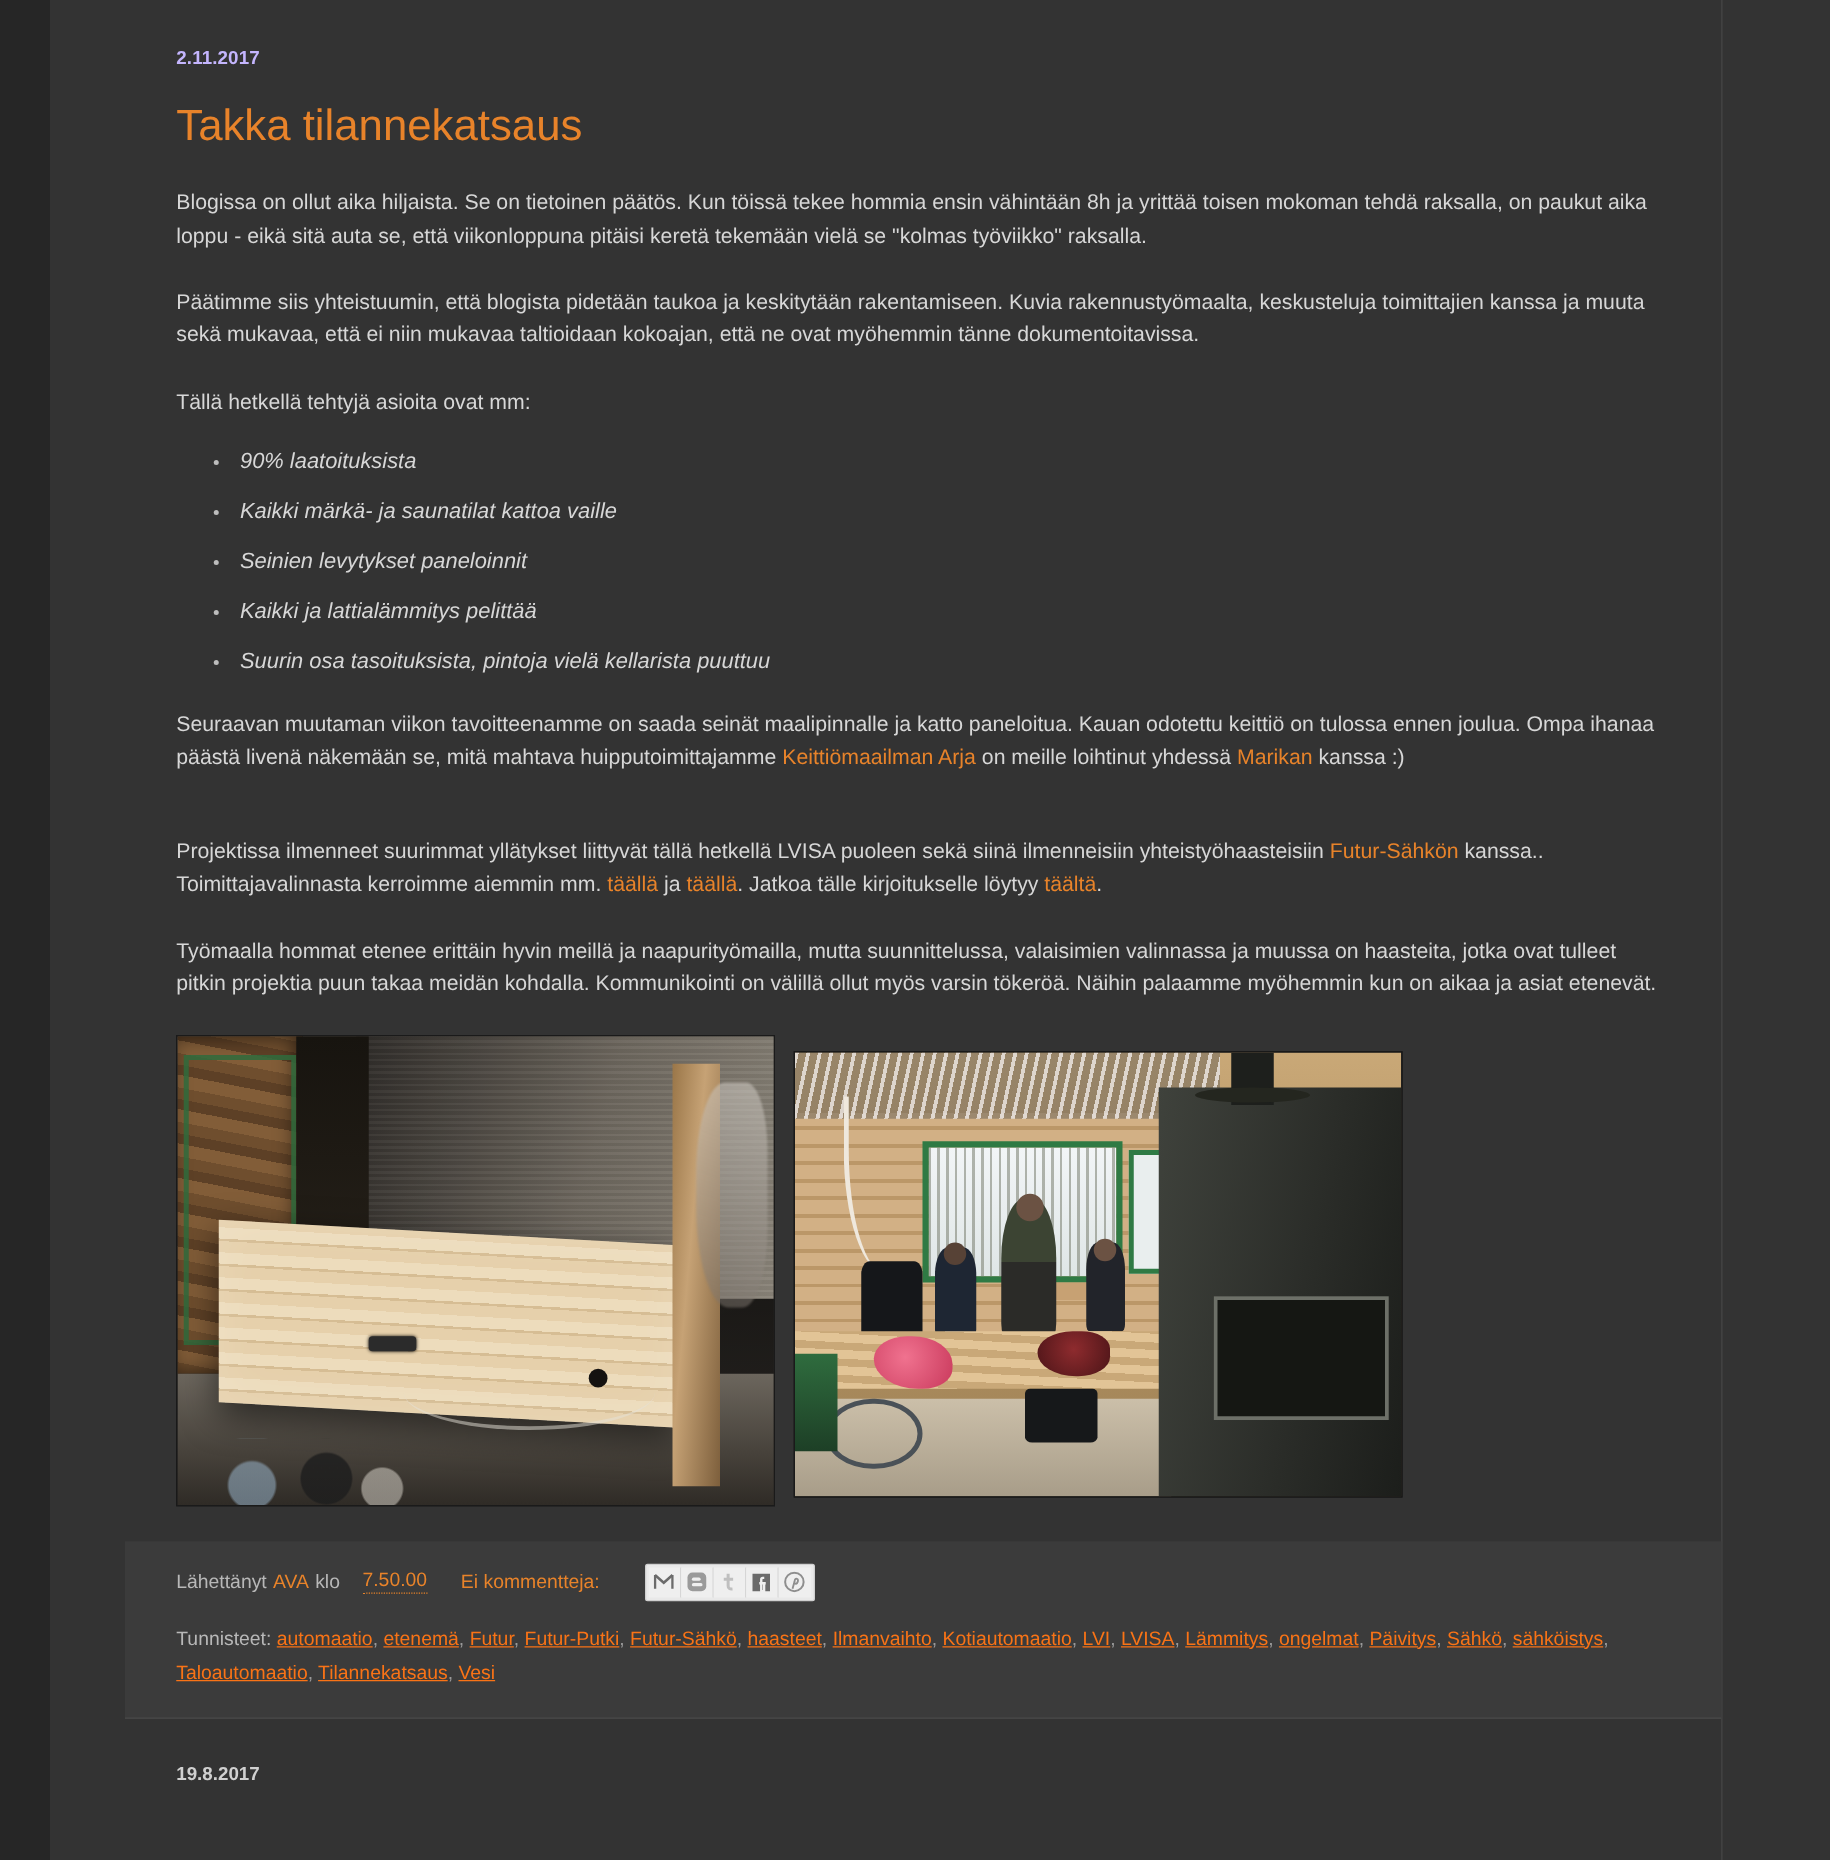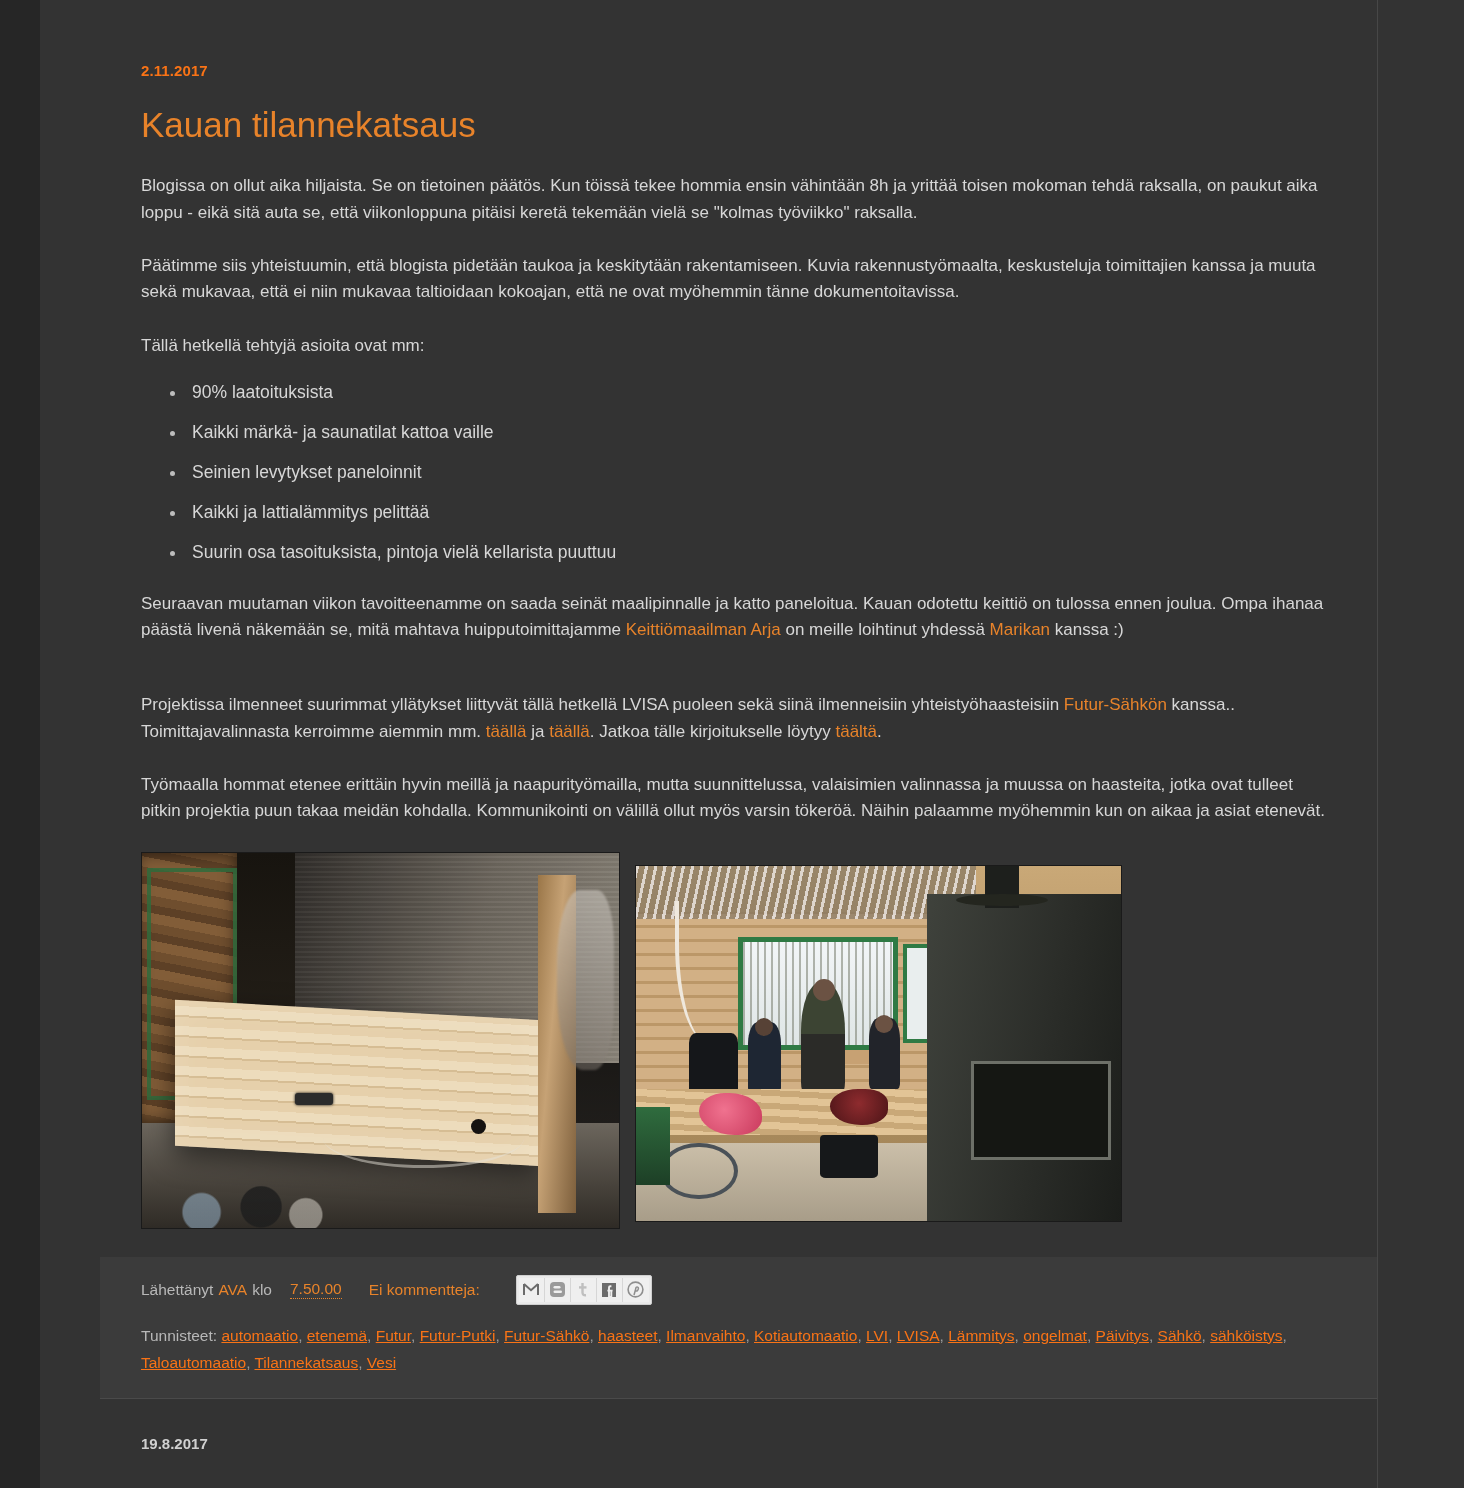--- a/index.html
+++ b/index.html
@@ -43,24 +43,23 @@
   
   .post-wrap {
     position: absolute;
     left: 60px;
     top: 0;
     width: 1277px;
   }
   .post-date {
     font-size: 15px;
     font-weight: bold;
-    color: #f97316;
-    padding: 22px 0 0 41px;
+    color: #c4b5fd;
+    padding: 38px 0 0 41px;
     letter-spacing: 0.1px;
-    margin-top: 40px;
   }
   .post-title {
     margin: 26px 0 0 0;
     padding-left: 41px;
     font-size: 35px;
     font-weight: normal;
     color: #e8832a;
     line-height: 1.15;
   }
 
@@ -83,20 +82,21 @@
     margin: 0 0 24px 0;
     padding-left: 45px;
     list-style: disc;
   }
   .post-body ul li {
     font-size: 17.5px;
     line-height: 1.55;
     margin-bottom: 13px;
     color: #d7d7d7;
     padding-left: 6px;
+    font-style: italic;
   }
   .post-body ul li::marker { color: #bdbdbd; font-size: 16px; }
   .spacer-gap { height: 22px; }
 
   
   .photo-row {
     padding: 0 41px;
     margin-top: 22px;
     display: flex;
     gap: 15px;
@@ -363,21 +363,21 @@
 
   <div class="left-gutter"></div>
 
   <div class="page-body">
     <div class="column-divider"></div>
 
     <div class="post-wrap">
 
       <div class="post-date">2.11.2017</div>
 
-      <h1 class="post-title">Kauan tilannekatsaus</h1>
+      <h1 class="post-title">Takka tilannekatsaus</h1>
 
       <div class="post-body">
 
         <p>Blogissa on ollut aika hiljaista. Se on tietoinen päätös. Kun töissä tekee hommia ensin vähintään 8h ja yrittää toisen mokoman tehdä raksalla, on paukut aika loppu - eikä sitä auta se, että viikonloppuna pitäisi keretä tekemään vielä se "kolmas työviikko" raksalla.</p>
         <p>Päätimme siis yhteistuumin, että blogista pidetään taukoa ja keskitytään rakentamiseen. Kuvia rakennustyömaalta, keskusteluja toimittajien kanssa ja muuta sekä mukavaa, että ei niin mukavaa taltioidaan kokoajan, että ne ovat myöhemmin tänne dokumentoitavissa.</p>
         <p class="tight">Tällä hetkellä tehtyjä asioita ovat mm:</p>
 
         <ul>
           <li>90% laatoituksista</li>
           <li>Kaikki märkä- ja saunatilat kattoa vaille</li>

